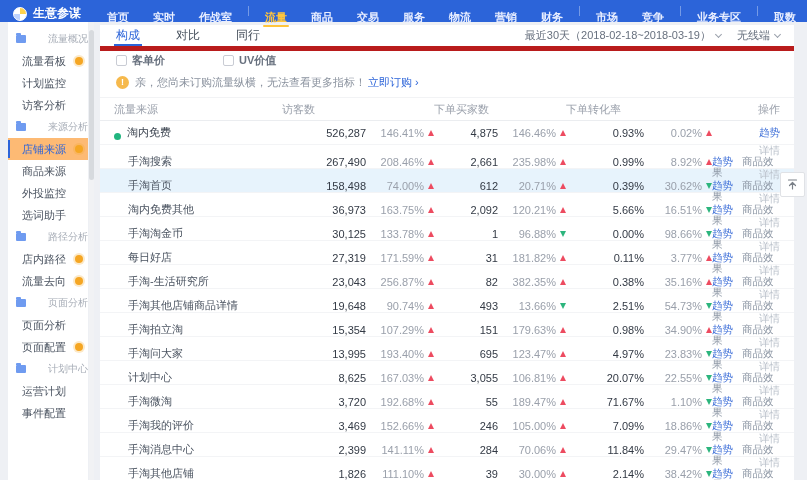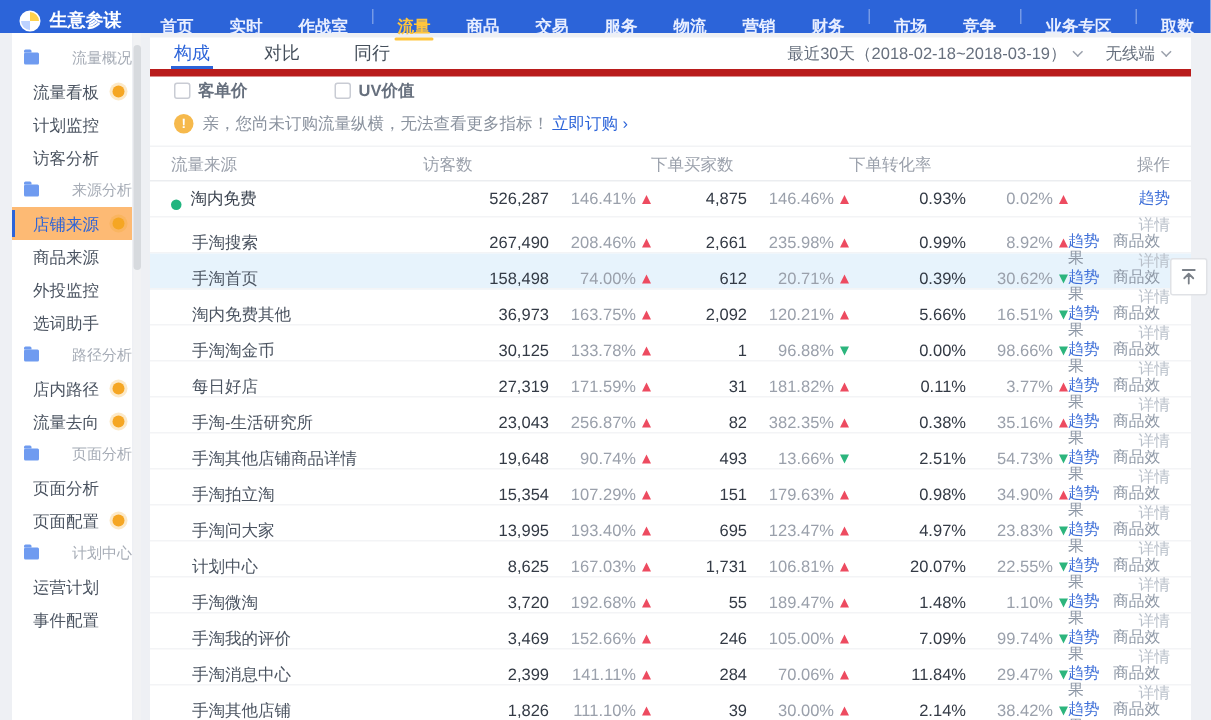--- a/index.html
+++ b/index.html
@@ -662,21 +662,21 @@
           <div class="c name">
 
             <span class="rname">计划中心</span>
           </div>
           <div class="c num">
             <span class="val">8,625</span>
             <span class="chg">167.03%</span>
             <span class="arr up"></span>
           </div>
           <div class="c num">
-            <span class="val">1,731</span>
+            <span class="val">3,055</span>
             <span class="chg">106.81%</span>
             <span class="arr up"></span>
           </div>
           <div class="c num">
             <span class="val">20.07%</span>
             <span class="chg">22.55%</span>
             <span class="arr"></span>
           </div>
           <div class="c act">
             <span class="l1">
@@ -698,21 +698,21 @@
             <span class="val">3,720</span>
             <span class="chg">192.68%</span>
             <span class="arr up"></span>
           </div>
           <div class="c num">
             <span class="val">55</span>
             <span class="chg">189.47%</span>
             <span class="arr up"></span>
           </div>
           <div class="c num">
-            <span class="val">1.48%</span>
+            <span class="val">71.67%</span>
             <span class="chg">1.10%</span>
             <span class="arr"></span>
           </div>
           <div class="c act">
             <span class="l1">
               <a class="lnk-detail">详情</a>
             </span>
             <span class="l2">
               <a class="lnk-trend">趋势</a>
               <a class="lnk-product">商品效果</a>
@@ -730,21 +730,21 @@
             <span class="chg">152.66%</span>
             <span class="arr up"></span>
           </div>
           <div class="c num">
             <span class="val">246</span>
             <span class="chg">105.00%</span>
             <span class="arr up"></span>
           </div>
           <div class="c num">
             <span class="val">7.09%</span>
-            <span class="chg">99.74%</span>
+            <span class="chg">18.86%</span>
             <span class="arr"></span>
           </div>
           <div class="c act">
             <span class="l1">
               <a class="lnk-detail">详情</a>
             </span>
             <span class="l2">
               <a class="lnk-trend">趋势</a>
               <a class="lnk-product">商品效果</a>
             </span>

